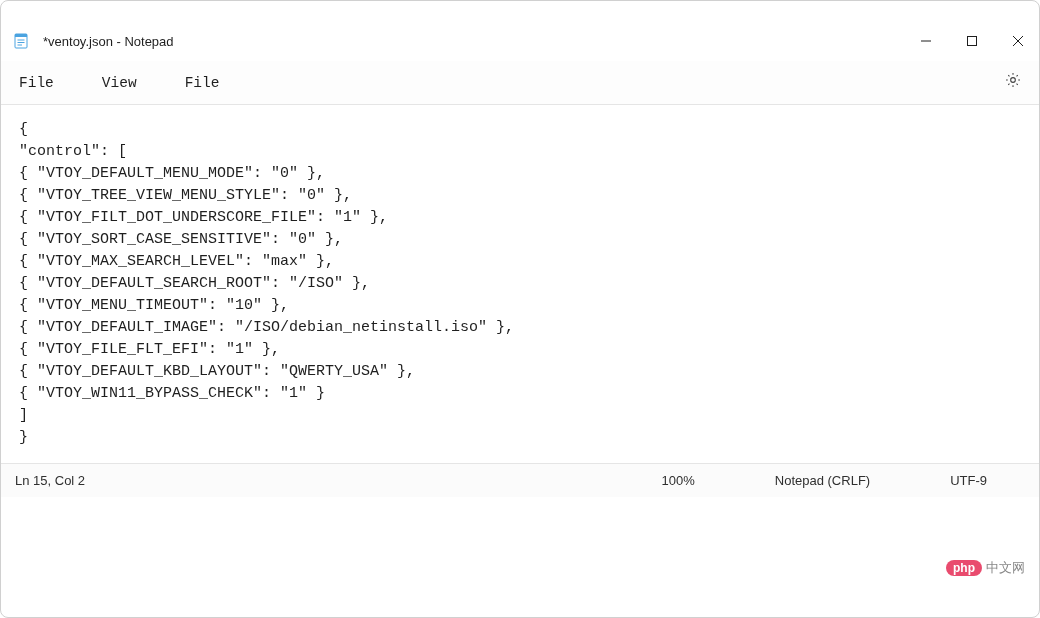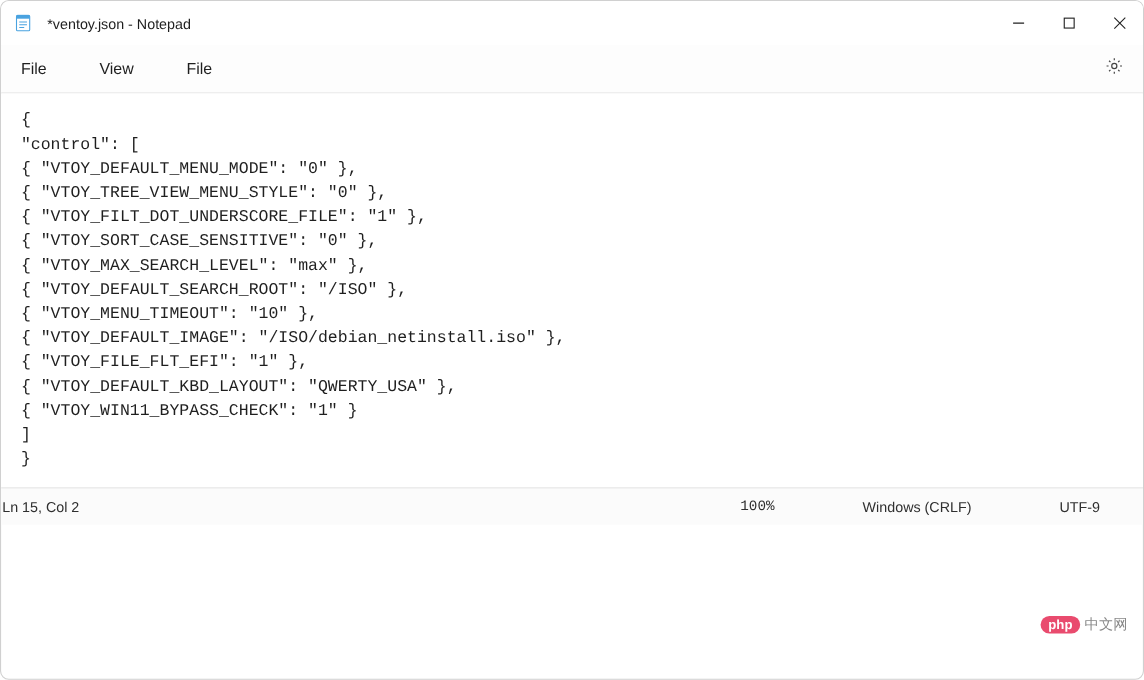--- a/index.html
+++ b/index.html
@@ -38,20 +38,21 @@
       display: flex; align-items: center; justify-content: center;
       color: #1f1f1f; font-size: 14px;
     }
     .window-btn svg { width: 12px; height: 12px; }
     .menubar {
       height: 44px;
       display: flex; align-items: center;
       padding: 0 4px;
       border-bottom: 1px solid #e5e5e5;
       background: #fdfdfd;
+      font-family: Liberation Mono, monospace;
     }
     .menu-item {
       padding: 8px 14px;
       font-size: 14.5px;
       color: #1f1f1f;
       border-radius: 4px;
       margin-right: 20px;
     }
     .menu-settings {
       margin-left: auto; margin-right: 6px;
@@ -69,45 +70,45 @@
       white-space: pre;
       overflow: auto;
       background: #ffffff;
     }
     .statusbar {
       height: 34px;
       border-top: 1px solid #e5e5e5;
       display: flex; align-items: center;
       font-size: 13px;
       color: #2f2f2f;
-      padding: 0 1px;
+      padding: 0 14px;
       background: #fbfbfb;
     }
     .status-left { margin-right: auto; }
     .status-seg {
       padding: 0 40px;
       text-align: left;
     }
-    .status-zoom { min-width: 90px; font-family: Liberation Mono, monospace; }
+    .status-zoom { min-width: 90px; }
     .status-lineend { min-width: 150px; }
     .status-enc { min-width: 90px; }
     .watermark {
       position: absolute;
       right: 16px; bottom: 40px;
       display: flex; align-items: center;
       font-size: 13px; color: #888;
       pointer-events: none;
     }
     .watermark .pill {
       background: #e94b6e; color: #fff;
       border-radius: 10px; padding: 1px 7px;
       font-weight: bold; font-size: 12px;
       margin-right: 4px;
     }
-    .wrap { position: relative; width: 1040px; height: 618px; }
+    .wrap { position: relative; width: 1040px; height: 618px; margin-top: 20px; }
   </style>
 </head>
 <body>
 <div class="wrap">
 
 <div class="titlebar">
   <span class="titlebar-icon">
     <svg viewBox="0 0 16 16">
           <rect x="2" y="1" width="12" height="14" rx="1" fill="#ffffff" stroke="#4aa3e0" stroke-width="1"></rect>
           <rect x="2" y="1" width="12" height="3" fill="#4aa3e0"></rect>
@@ -163,21 +164,21 @@
 { "VTOY_DEFAULT_IMAGE": "/ISO/debian_netinstall.iso" },
 { "VTOY_FILE_FLT_EFI": "1" },
 { "VTOY_DEFAULT_KBD_LAYOUT": "QWERTY_USA" },
 { "VTOY_WIN11_BYPASS_CHECK": "1" }
 ]
 }</div>
 
 <div class="statusbar">
   <div class="status-left">Ln 15, Col 2</div>
   <div class="status-seg status-zoom">100%</div>
-  <div class="status-seg status-lineend">Windows (CRLF)</div>
+  <div class="status-seg status-lineend">Notepad (CRLF)</div>
   <div class="status-seg status-enc">UTF-9</div>
 </div>
 
 <div class="watermark">
   <span class="pill">php</span>
   <span>中文网</span>
 </div>
 
 </div>
 

